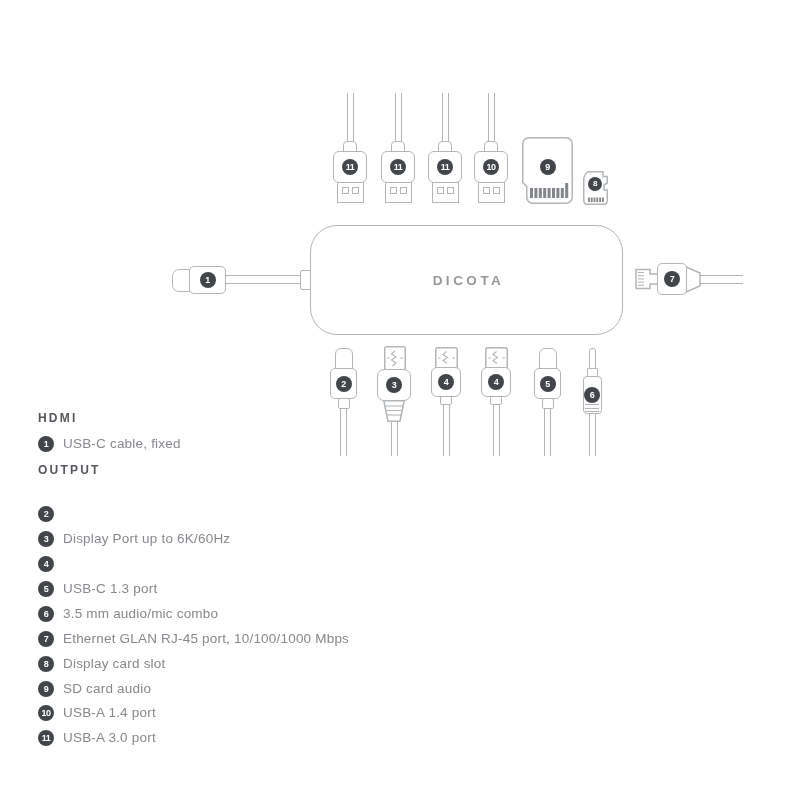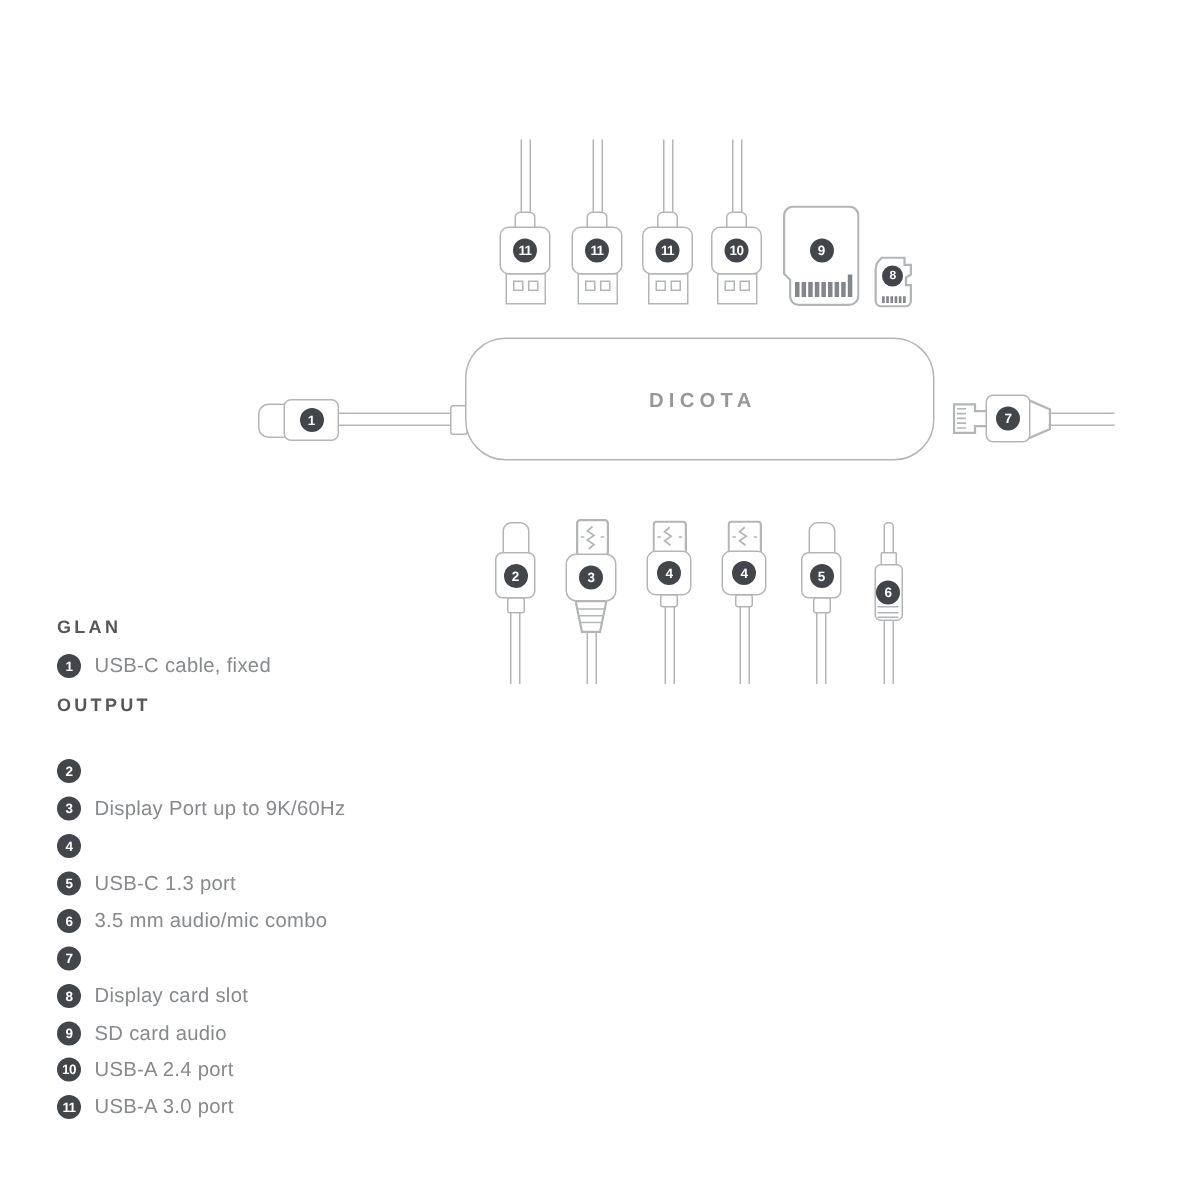--- a/index.html
+++ b/index.html
@@ -9,21 +9,21 @@
   .outline{position:absolute;box-sizing:border-box;border:1.5px solid #b3b6b9;background:#fff;}
   .vcable{position:absolute;box-sizing:border-box;width:7px;
           border-left:1.5px solid #b3b6b9;border-right:1.5px solid #b3b6b9;}
   .hcable{position:absolute;box-sizing:border-box;height:9px;
           border-top:1.5px solid #b3b6b9;border-bottom:1.5px solid #b3b6b9;}
   .badge{position:absolute;width:16px;height:16px;border-radius:50%;background:#42464b;
          color:#fff;font-size:9px;font-weight:bold;display:flex;align-items:center;
          justify-content:center;letter-spacing:-0.4px;z-index:6;}
   .badge.sm{width:14px;height:14px;font-size:8px;}
   .ridge{position:absolute;border-top:1.2px solid #b3b6b9;height:0;z-index:5;}
-  .hub{position:absolute;left:310px;top:225px;width:313px;height:82px;box-sizing:border-box;
+  .hub{position:absolute;left:310px;top:225px;width:313px;height:110px;box-sizing:border-box;
        border:1.5px solid #b3b6b9;border-radius:27px;background:#fff;
        display:flex;align-items:center;justify-content:center;z-index:4;}
   .logo{font-size:13.5px;font-weight:bold;letter-spacing:3.5px;color:#96999c;padding-left:4px;}
   .legend-head{position:absolute;left:38px;font-size:12px;font-weight:bold;
                letter-spacing:2.2px;color:#54575b;}
   .legend-row{position:absolute;left:38px;display:flex;align-items:center;height:17px;}
   .lbadge{width:16px;height:16px;border-radius:50%;background:#42464b;color:#fff;
           font-size:9px;font-weight:bold;display:flex;align-items:center;
           justify-content:center;margin-right:9px;letter-spacing:-0.4px;flex:0 0 auto;}
   .llabel{font-size:13.5px;color:#86898d;letter-spacing:0.2px;white-space:nowrap;}
@@ -199,60 +199,61 @@
     <div class="outline" style="left:7px;top:2px;width:6.5px;height:21px;border-radius:3px 3px 0 0"></div>
     <div class="outline" style="left:5px;top:22px;width:10.5px;height:9px;border-radius:1px"></div>
     <div class="vcable" style="left:6.75px;top:68px;height:42px"></div>
     <div class="outline" style="left:0.5px;top:30px;width:19px;height:38px;border-radius:4px;z-index:4"></div>
     <div class="ridge" style="left:3px;top:58px;width:14px"></div>
     <div class="ridge" style="left:3px;top:61.5px;width:14px"></div>
     <div class="ridge" style="left:3px;top:65px;width:14px"></div>
     <div class="badge" style="left:2px;top:41px">6</div>
   </div>
 
-  <div class="legend-head" style="top:411px">GLAN</div>
+  <div class="legend-head" style="top:411px">HDMI</div>
 
   <div class="legend-row" style="top:435px">
     <span class="lbadge">1</span>
     <span class="llabel">USB-C cable, fixed</span>
   </div>
 
   <div class="legend-head" style="top:463px">OUTPUT</div>
 
   <div class="legend-row" style="top:505px">
     <span class="lbadge">2</span>
   </div>
   <div class="legend-row" style="top:530px">
     <span class="lbadge">3</span>
-    <span class="llabel">Display Port up to 9K/60Hz</span>
+    <span class="llabel">Display Port up to 6K/60Hz</span>
   </div>
   <div class="legend-row" style="top:555px">
     <span class="lbadge">4</span>
   </div>
   <div class="legend-row" style="top:580px">
     <span class="lbadge">5</span>
     <span class="llabel">USB-C 1.3 port</span>
   </div>
   <div class="legend-row" style="top:605px">
     <span class="lbadge">6</span>
     <span class="llabel">3.5 mm audio/mic combo</span>
   </div>
   <div class="legend-row" style="top:630px">
     <span class="lbadge">7</span>
+    <span class="llabel">Ethernet GLAN RJ-45 port, 10/100/1000 Mbps</span>
   </div>
   <div class="legend-row" style="top:655px">
     <span class="lbadge">8</span>
     <span class="llabel">Display card slot</span>
   </div>
   <div class="legend-row" style="top:680px">
     <span class="lbadge">9</span>
     <span class="llabel">SD card audio</span>
   </div>
   <div class="legend-row" style="top:704px">
     <span class="lbadge">10</span>
-    <span class="llabel">USB-A 2.4 port</span>
+    <span class="llabel">USB-A 1.4 port</span>
   </div>
   <div class="legend-row" style="top:729px">
     <span class="lbadge">11</span>
     <span class="llabel">USB-A 3.0 port</span>
   </div>
 
 </div>
 
 </body></html>

